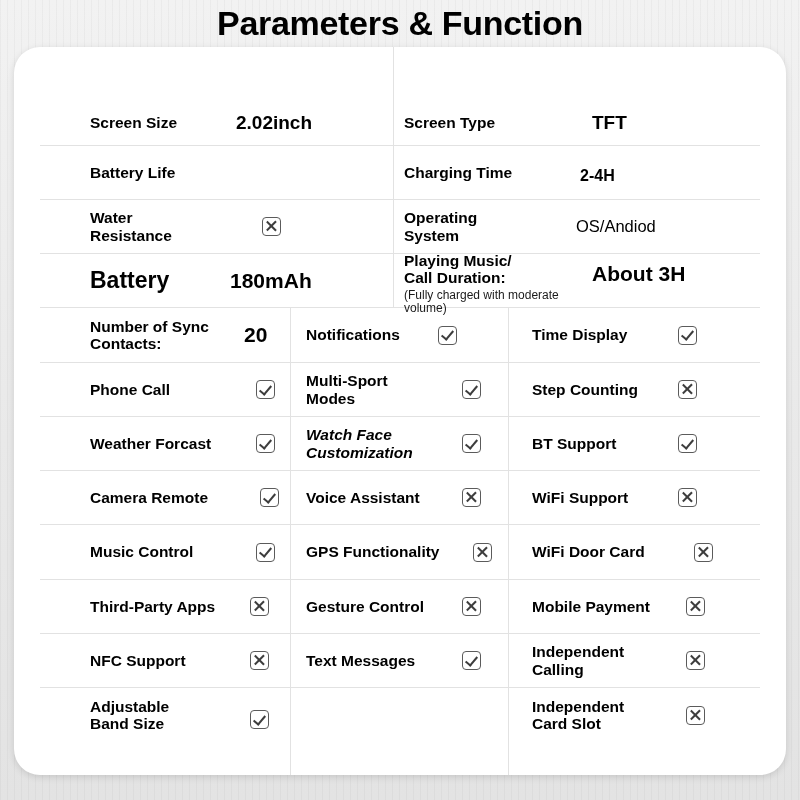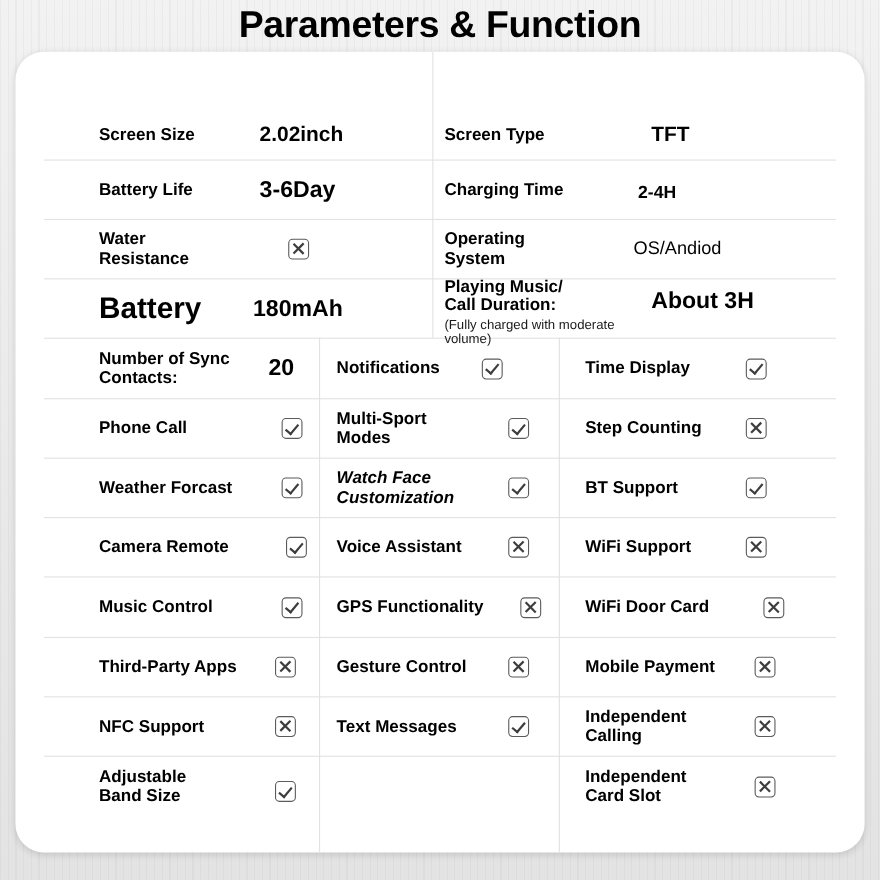--- a/index.html
+++ b/index.html
@@ -128,21 +128,21 @@
     background: #3d3d3d;
   }
   .box.cross::before { transform: rotate(45deg); }
   .box.cross::after  { transform: rotate(-45deg); }
 
   
   .spec-lbl { font-size: 15.5px; }
   .spec-val { font-size: 19px; }
   .spec-val.small { font-size: 16px; font-weight: bold; }
   .spec-val.reg { font-size: 16.5px; font-weight: normal; }
-  .big-lbl { font-size: 27px; }
+  .big-lbl { font-size: 23px; }
   .big-val { font-size: 21px; }
   .note {
     font-size: 12px;
     font-weight: normal;
     color: #1a1a1a;
     line-height: 1.1;
     margin-top: 2px;
   }
 
   
@@ -184,23 +184,20 @@
     <div class="cell" style="left:390px; top:54px; width:160px; height:44px;">
       <span class="lbl spec-lbl">Screen Type</span>
     </div>
     <div class="cell" style="left:578px; top:54px; width:160px; height:44px;">
       <span class="val spec-val">TFT</span>
     </div>
 
     <div class="cell" style="left:76px; top:99px; width:150px; height:53px;">
       <span class="lbl spec-lbl">Battery Life</span>
     </div>
-    <div class="cell" style="left:222px; top:99px; width:150px; height:53px;">
-      <span class="val big-val">3-6Day</span>
-    </div>
     <div class="cell" style="left:390px; top:99px; width:165px; height:53px;">
       <span class="lbl spec-lbl">Charging Time</span>
     </div>
     <div class="cell" style="left:566px; top:105px; width:160px; height:47px;">
       <span class="val spec-val small">2-4H</span>
     </div>
 
     <div class="cell" style="left:76px; top:153px; width:140px; height:53px;">
       <span class="lbl spec-lbl" style="white-space:pre-line;">Water
 Resistance</span>

